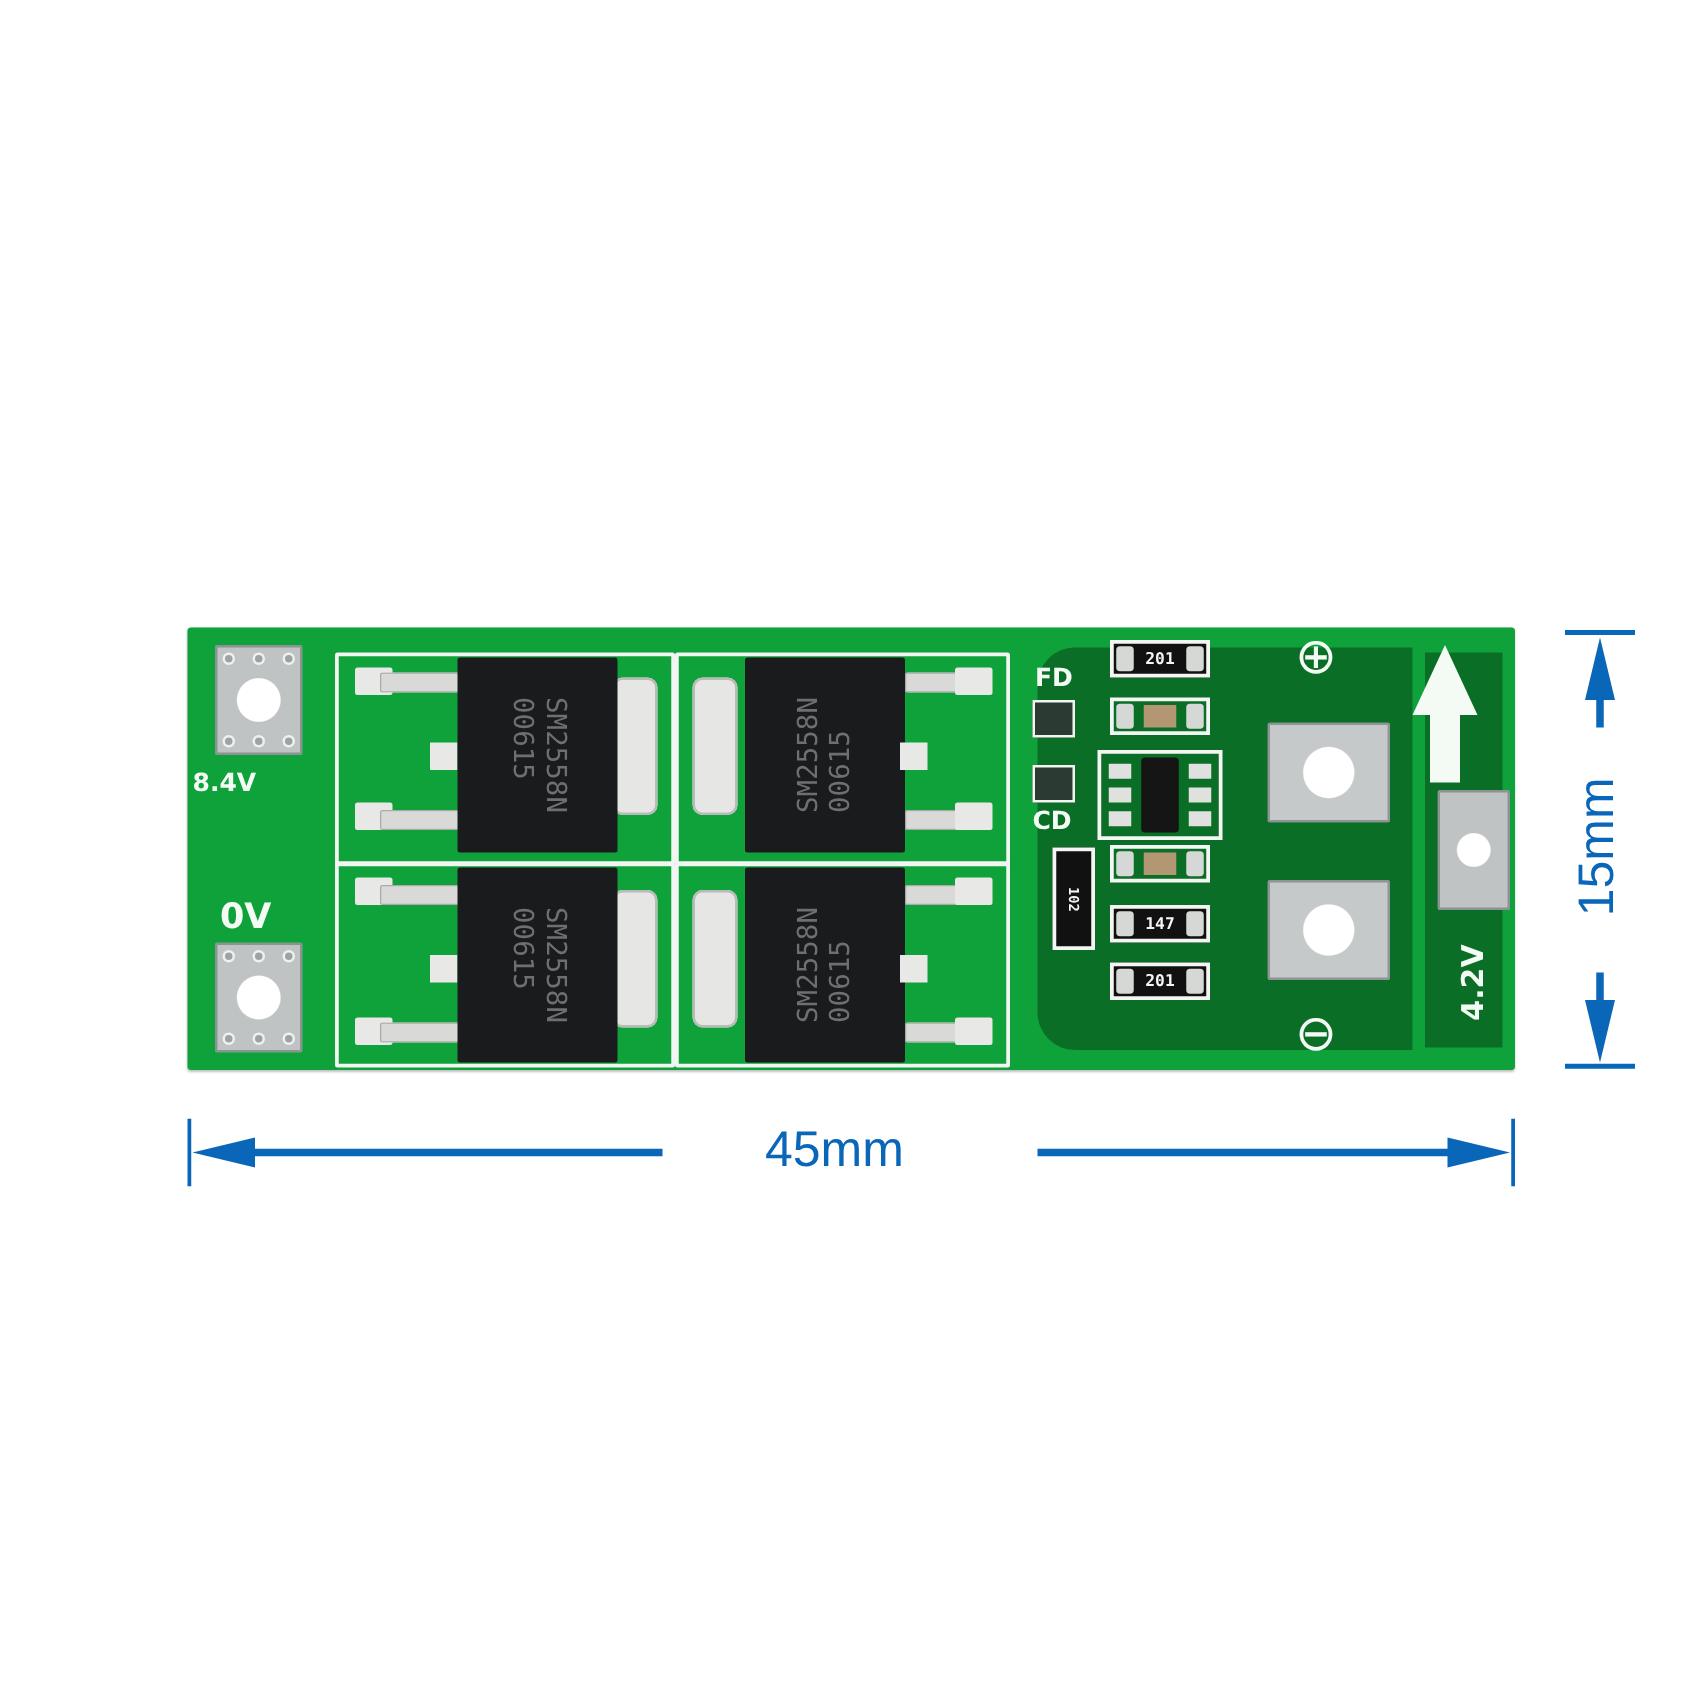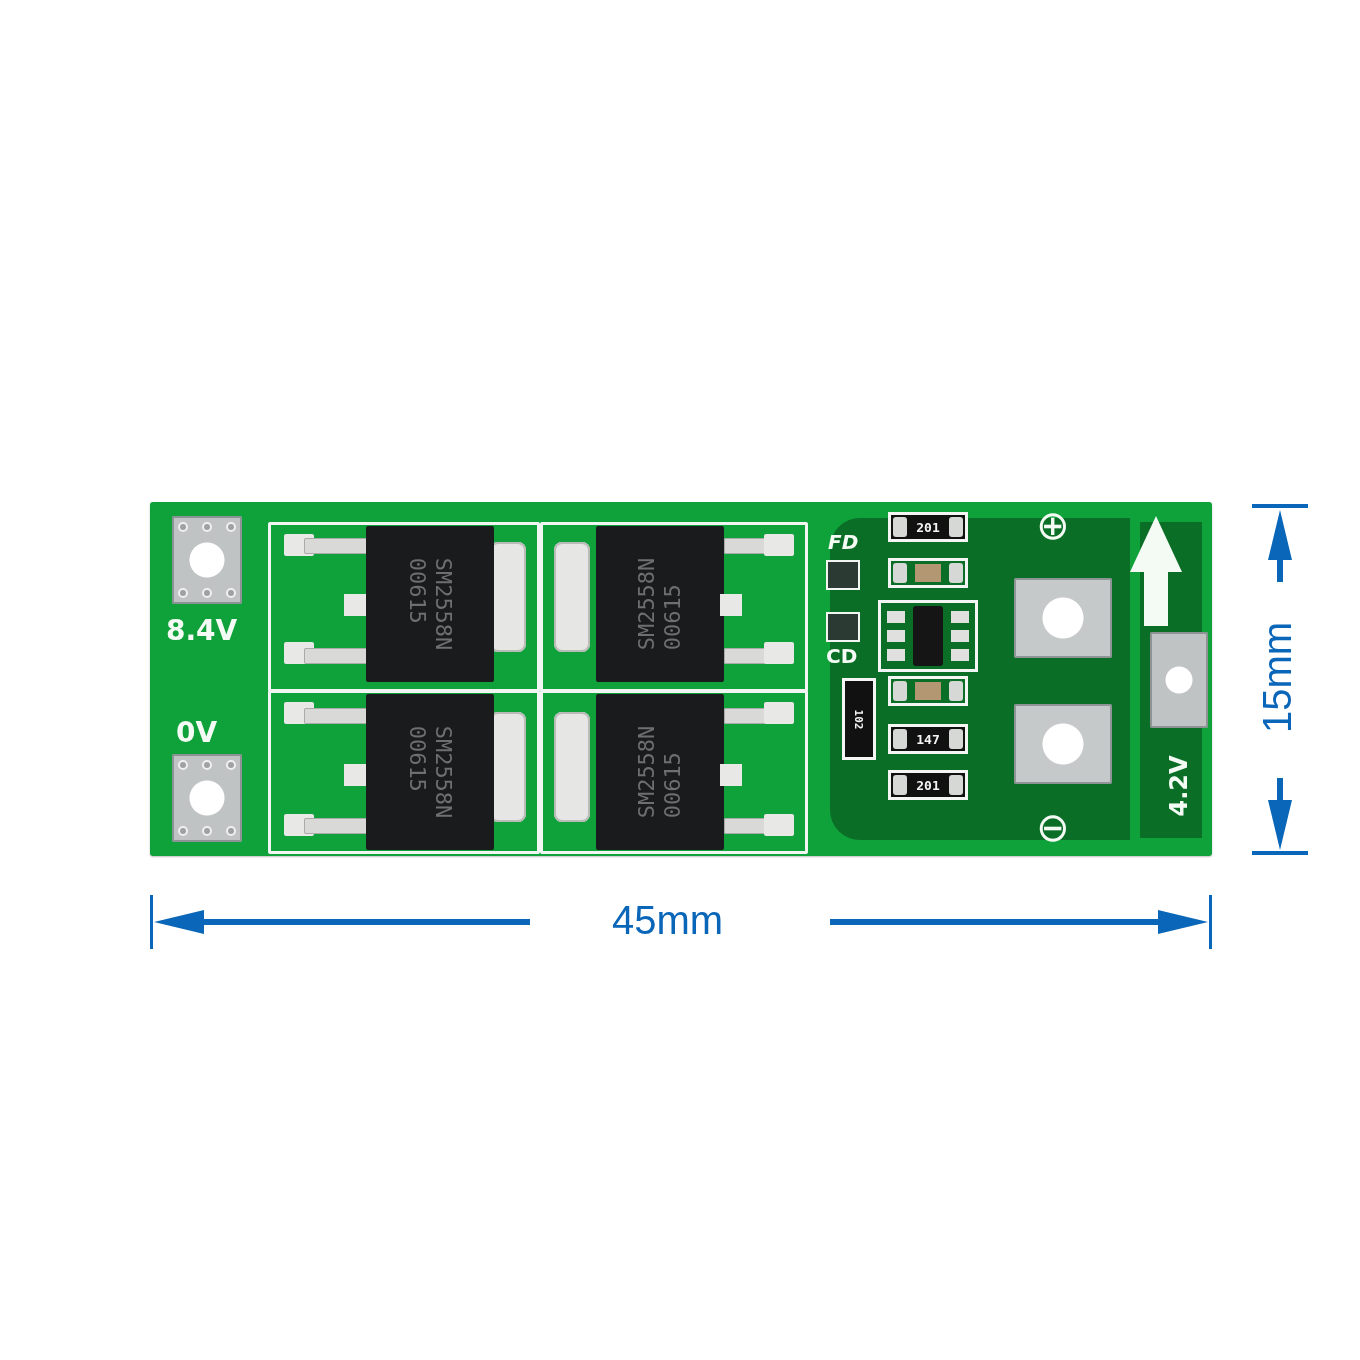--- a/index.html
+++ b/index.html
@@ -38,21 +38,21 @@
   <div class="darkzone" style="left:990px;top:20px;width:62px;height:316px;"></div>
 
   <div class="pad-sq" style="left:22px;top:14px;width:70px;height:88px;">
     <span class="via" style="left:6px;top:6px"></span>
       <span class="via" style="left:30px;top:6px"></span>
       <span class="via" style="left:54px;top:6px"></span>
     <span class="via" style="left:6px;top:72px"></span>
       <span class="via" style="left:30px;top:72px"></span>
       <span class="via" style="left:54px;top:72px"></span>
   </div>
-  <div class="silk" style="left:16px;top:112px;font-size:28px;">8.4V</div>
+  <div class="silk" style="left:4px;top:112px;font-size:20px;">8.4V</div>
 
   <div class="silk" style="left:26px;top:214px;font-size:28px;">0V</div>
   <div class="pad-sq" style="left:22px;top:252px;width:70px;height:88px;">
     <span class="via" style="left:6px;top:6px"></span>
       <span class="via" style="left:30px;top:6px"></span>
       <span class="via" style="left:54px;top:6px"></span>
     <span class="via" style="left:6px;top:72px"></span>
       <span class="via" style="left:30px;top:72px"></span>
       <span class="via" style="left:54px;top:72px"></span>
   </div>
@@ -107,21 +107,21 @@
         <div class="txt" style="transform:rotate(-90deg)"><span>SM2558N</span>
 <span>00615</span></div>
       </div>
   </div>
   <div class="lead" style="left:574px;top:206px"></div>
     <div class="leadpad" style="left:614px;top:200px"></div>
   <div class="smallpad" style="left:570px;top:262px"></div>
   <div class="lead" style="left:574px;top:316px"></div>
     <div class="leadpad" style="left:614px;top:312px"></div>
 
-  <div class="silk" style="left:678px;top:28px;font-size:20px;font-style:italic;">FD</div>
+  <div class="silk" style="left:678px;top:28px;font-size:20px;">FD</div>
   <div style="position:absolute;left:676px;top:58px;width:30px;height:26px;background:#2b3a33;border:2px solid #f2f6f2;"></div>
   <div style="position:absolute;left:676px;top:110px;width:30px;height:26px;background:#2b3a33;border:2px solid #f2f6f2;"></div>
   <div class="silk" style="left:676px;top:142px;font-size:20px;">CD</div>
 
   <div class="smd" style="left:738px;top:10px;">
       <span class="cap" style="left:2px"></span>
       <span class="cap" style="right:2px"></span>
       <span class="lbl">201</span>
     </div>
   <div class="smd ceramic" style="left:738px;top:56px;">

